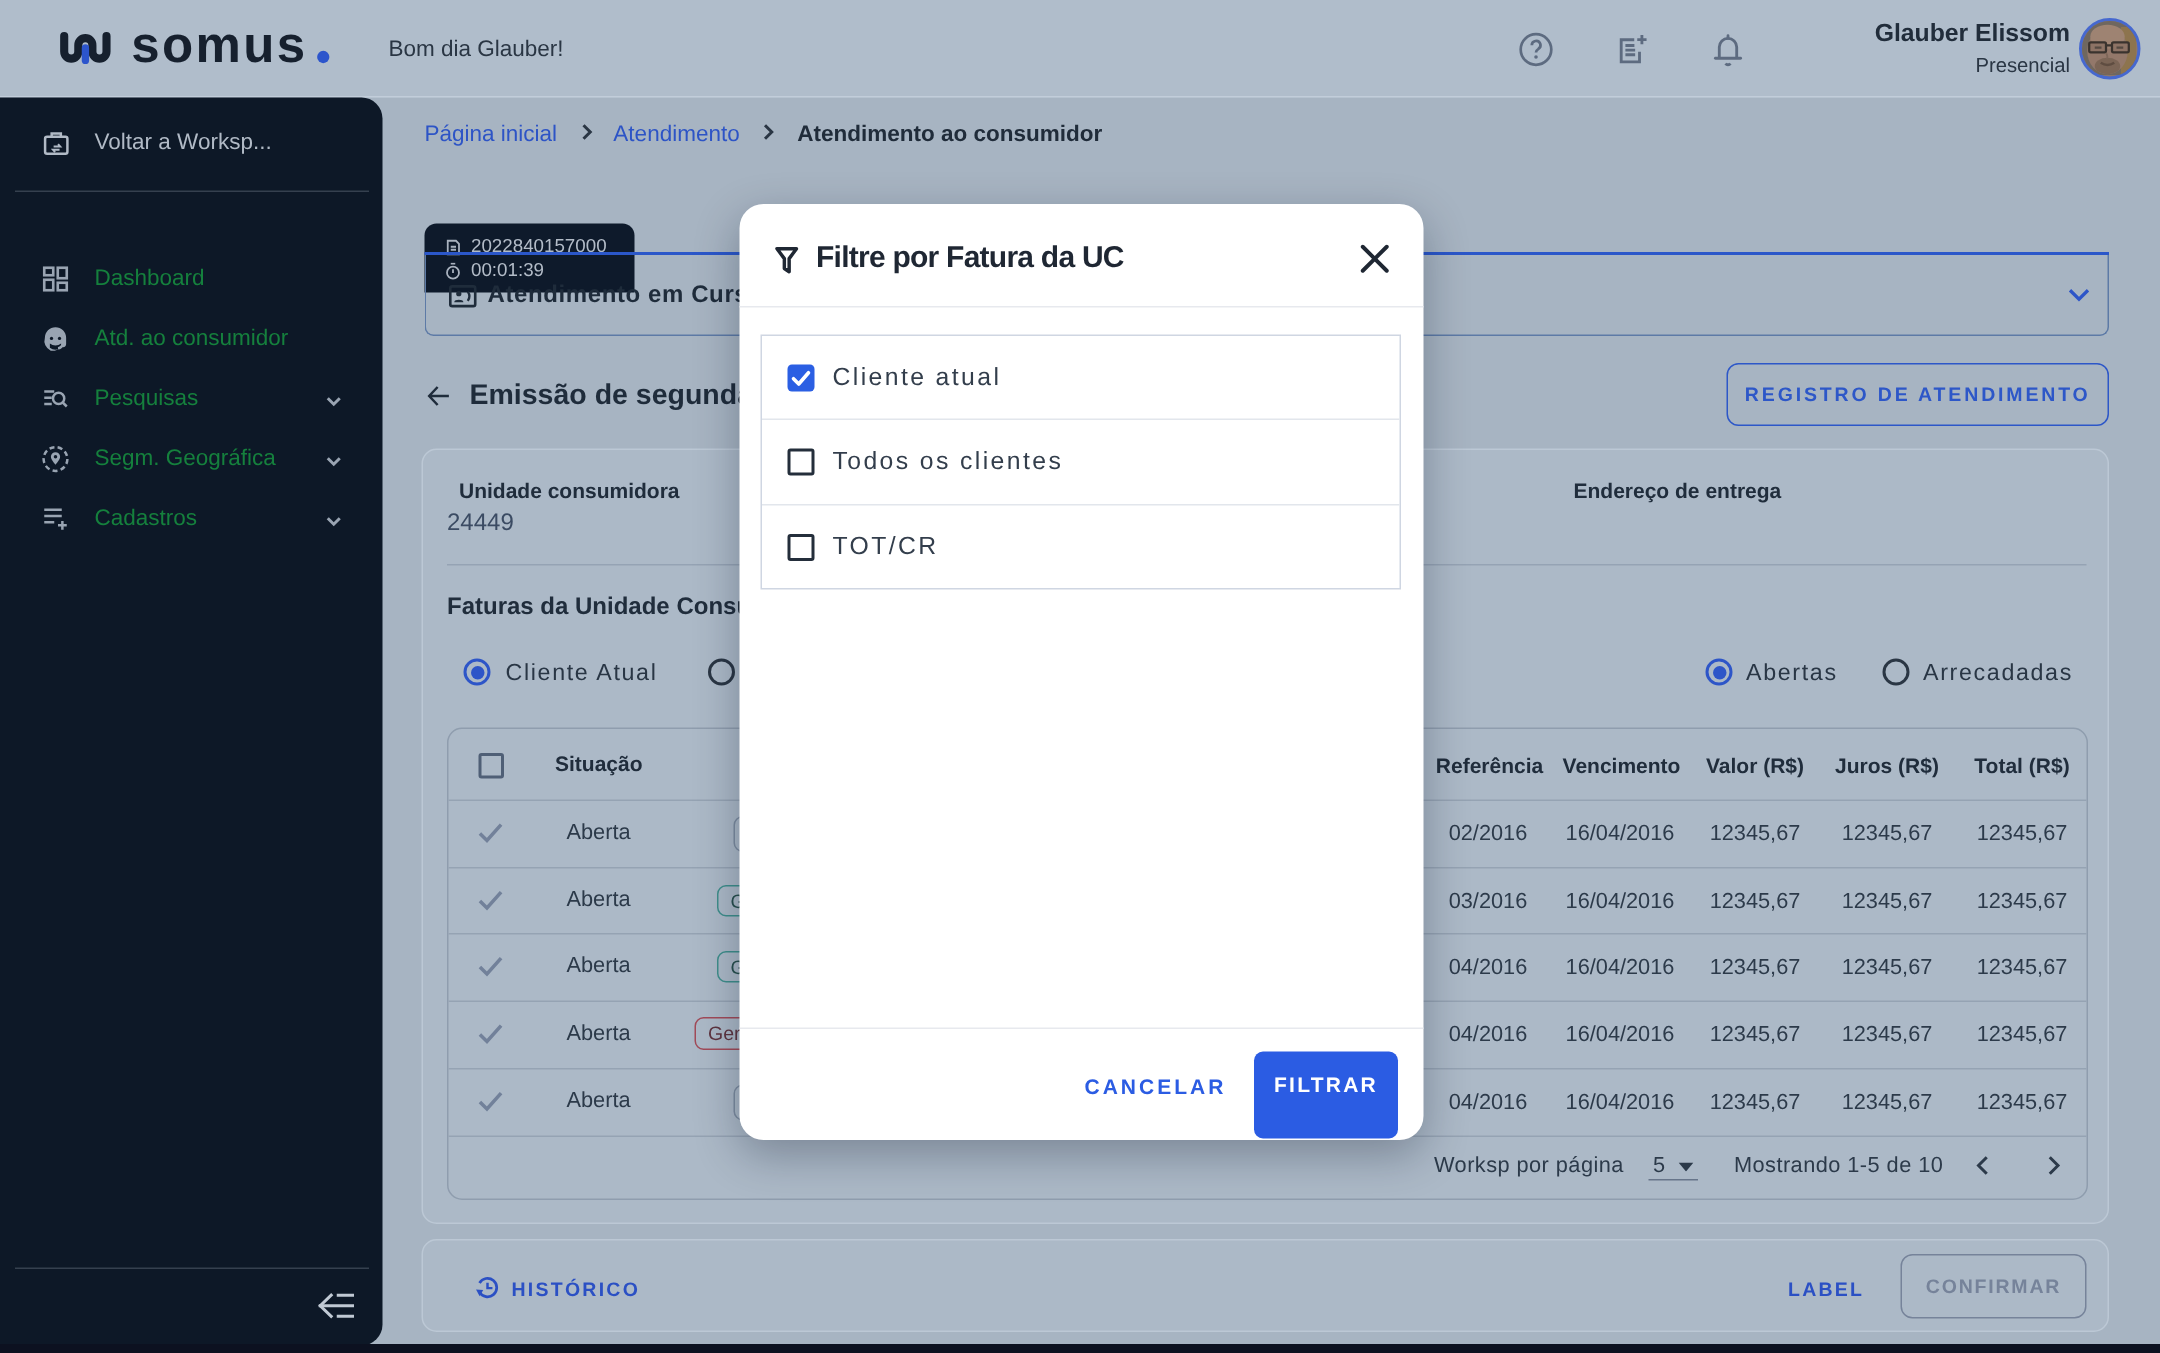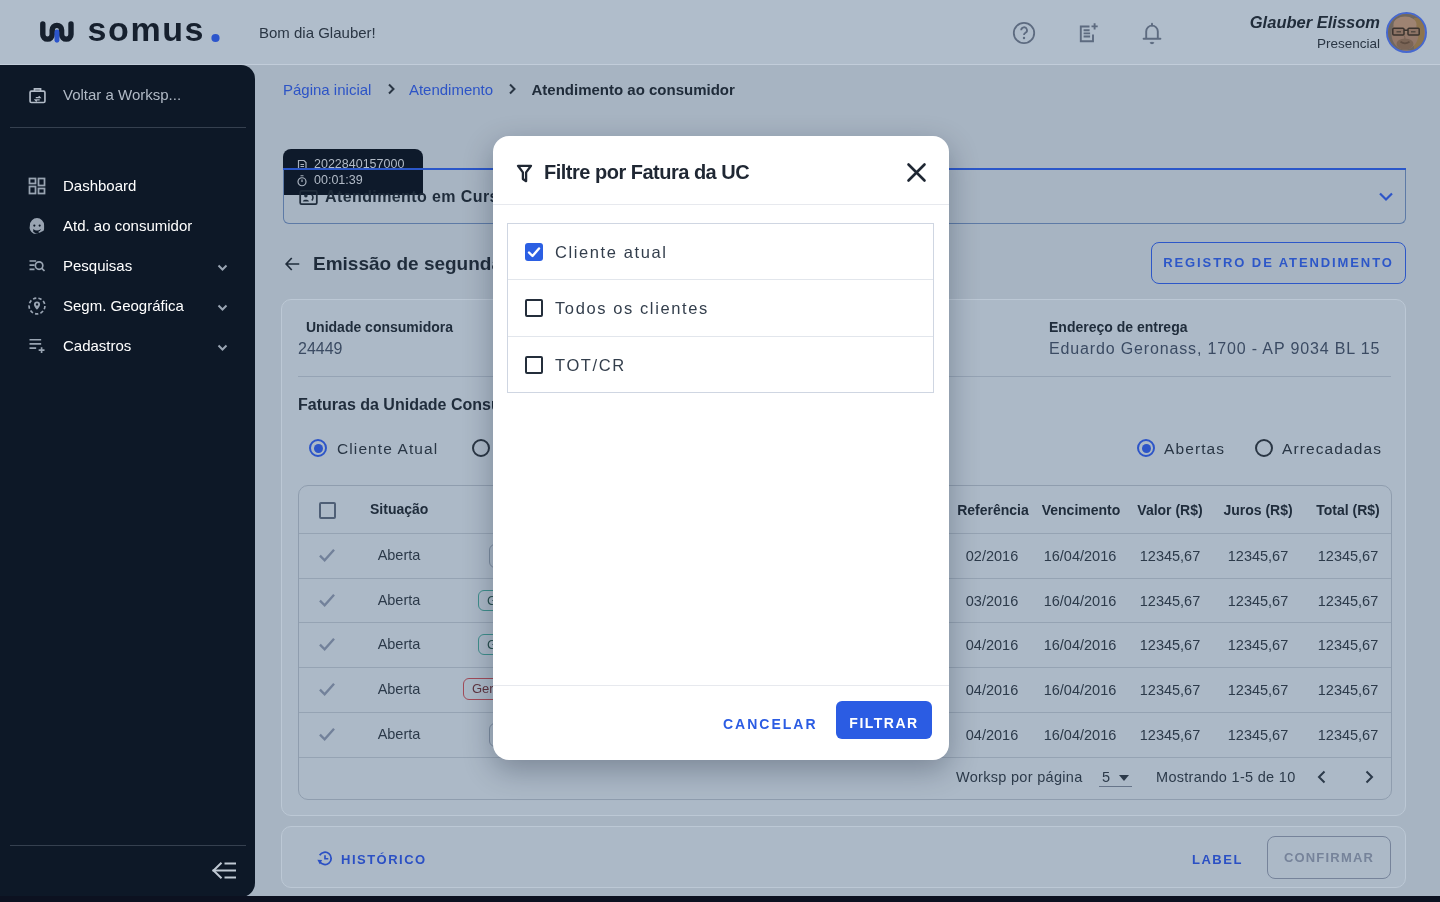--- a/index.html
+++ b/index.html
@@ -4,28 +4,28 @@
 <style>
 * { margin:0; padding:0; box-sizing:border-box; }
 html,body { width:1440px; height:902px; overflow:hidden; font-family:"Liberation Sans",sans-serif; }
 body { background:#a7b4c2; position:relative; }
 .abs { position:absolute; }
 svg { display:block; }
 
 
 #topbar { position:absolute; left:0; top:0; width:1440px; height:65px; background:#b0bdcb; border-bottom:1px solid #c2cdda;padding-left:37px; }
 #greet { position:absolute; left:259px; top:24px; font-size:15px; color:#2a3644; }
-#uname { position:absolute; right:60px; top:13px; font-size:16.5px; font-weight:bold; color:#212d3b;font-style:italic; }
+#uname { position:absolute; right:60px; top:13px; font-size:16.5px; font-weight:bold; color:#212d3b; }
 #urole { position:absolute; right:60px; top:36px; font-size:13.5px; color:#2a3644; }
 #avatar { position:absolute; left:1386px; top:12px; width:41px; height:41px; border-radius:50%; border:2.5px solid #4668cf; overflow:hidden; background:#8d7668; }
 
 
 #sidebar { position:absolute; left:0; top:65px; width:255px; height:832px; background:#0d1827; border-radius:0 14px 14px 0; }
 #bstrip { position:absolute; left:0; top:896px; width:1440px; height:6px; background:#0c1120; }
-.sitem { position:absolute; left:63px; font-size:15px; color:#ffffff; }
+.sitem { position:absolute; left:63px; font-size:15px; color:#15803d; }
 #sv { color:#b1bac6; }
 #sdiv { position:absolute; left:10px; top:62px; width:236px; height:1px; background:#35404f; }
 .chev { position:absolute; left:216px; }
 #crumb { position:absolute; left:283px; top:81px; font-size:15px; color:#2d54c6; }
 #crumb b { color:#202c3a; font-weight:bold; }
 .csep { display:inline-block; margin:0 9px; }
 
 #tab { position:absolute; left:283px; top:122px; width:140px; height:46px; background:#0e1a2b; border-radius:8px 8px 0 0; color:#b2bbc7; font-size:12.5px;margin-top:27px; }
 #blueline { position:absolute; left:283px; top:168px; width:1123px; height:2px; background:#2b57c9; }
 #accord { position:absolute; left:283px; top:170px; width:1123px; height:54px; border:1px solid #5d7aa6; border-top:none; border-radius:0 0 6px 6px; }
@@ -222,21 +222,20 @@
 <svg class="abs" style="left:283px;top:255px" width="19" height="18" viewBox="0 0 24 24" fill="none" stroke="#1f2c3b" stroke-width="2.2">
     <path d="M11 4 L3.5 12 L11 20 M3.5 12 H21"></path>
   </svg>
 <div id="pgtitle">Emissão de segunda via</div>
 <div id="regbtn">REGISTRO DE ATENDIMENTO</div>
 
 <div id="card">
   <div class="lab" style="left:24px;top:19px">Unidade consumidora</div>
   <div class="val" style="left:16px;top:40px">24449</div>
   <div class="lab" style="left:767px;top:19px">Endereço de entrega</div>
-  <div class="val" style="left:767px;top:40px;letter-spacing:0.85px">Eduardo Geronass, 1700 - AP 9034 BL 15</div>
   <div id="carddiv"></div>
   <div id="fat">Faturas da Unidade Consumidora</div>
 
   <div class="radio on" style="left:27px;top:139px"></div>
   <div class="rlab" style="left:55px;top:140px">Cliente Atual</div>
   <div class="radio off" style="left:190px;top:139px"></div>
   <div class="rlab" style="left:216px;top:140px">Todos os Clientes</div>
   <div class="radio on" style="left:855px;top:139px"></div>
   <div class="rlab" style="left:882px;top:140px">Abertas</div>
   <div class="radio off" style="left:973px;top:139px"></div>
@@ -361,14 +360,14 @@
       <div class="mck off"></div>
       <div class="mlab">Todos os clientes</div>
     </div>
     <div class="mrow">
       <div class="mck off"></div>
       <div class="mlab">TOT/CR</div>
     </div>
   </div>
   <div class="abs" style="left:0;top:549px;width:456px;height:1px;background:#e7e9ee"></div>
   <div class="abs" style="left:230px;top:580px;font-size:14px;font-weight:bold;letter-spacing:2px;color:#2b5ce3">CANCELAR</div>
-  <div class="abs" style="left:343px;top:565px;width:96px;height:38px;background:#2b5ce3;border-radius:6px;color:#fff;font-size:14px;font-weight:bold;letter-spacing:1.5px;text-align:center;line-height:45px">FILTRAR</div>
+  <div class="abs" style="left:343px;top:565px;width:96px;height:58px;background:#2b5ce3;border-radius:6px;color:#fff;font-size:14px;font-weight:bold;letter-spacing:1.5px;text-align:center;line-height:45px">FILTRAR</div>
 </div>
 
 </body></html>

